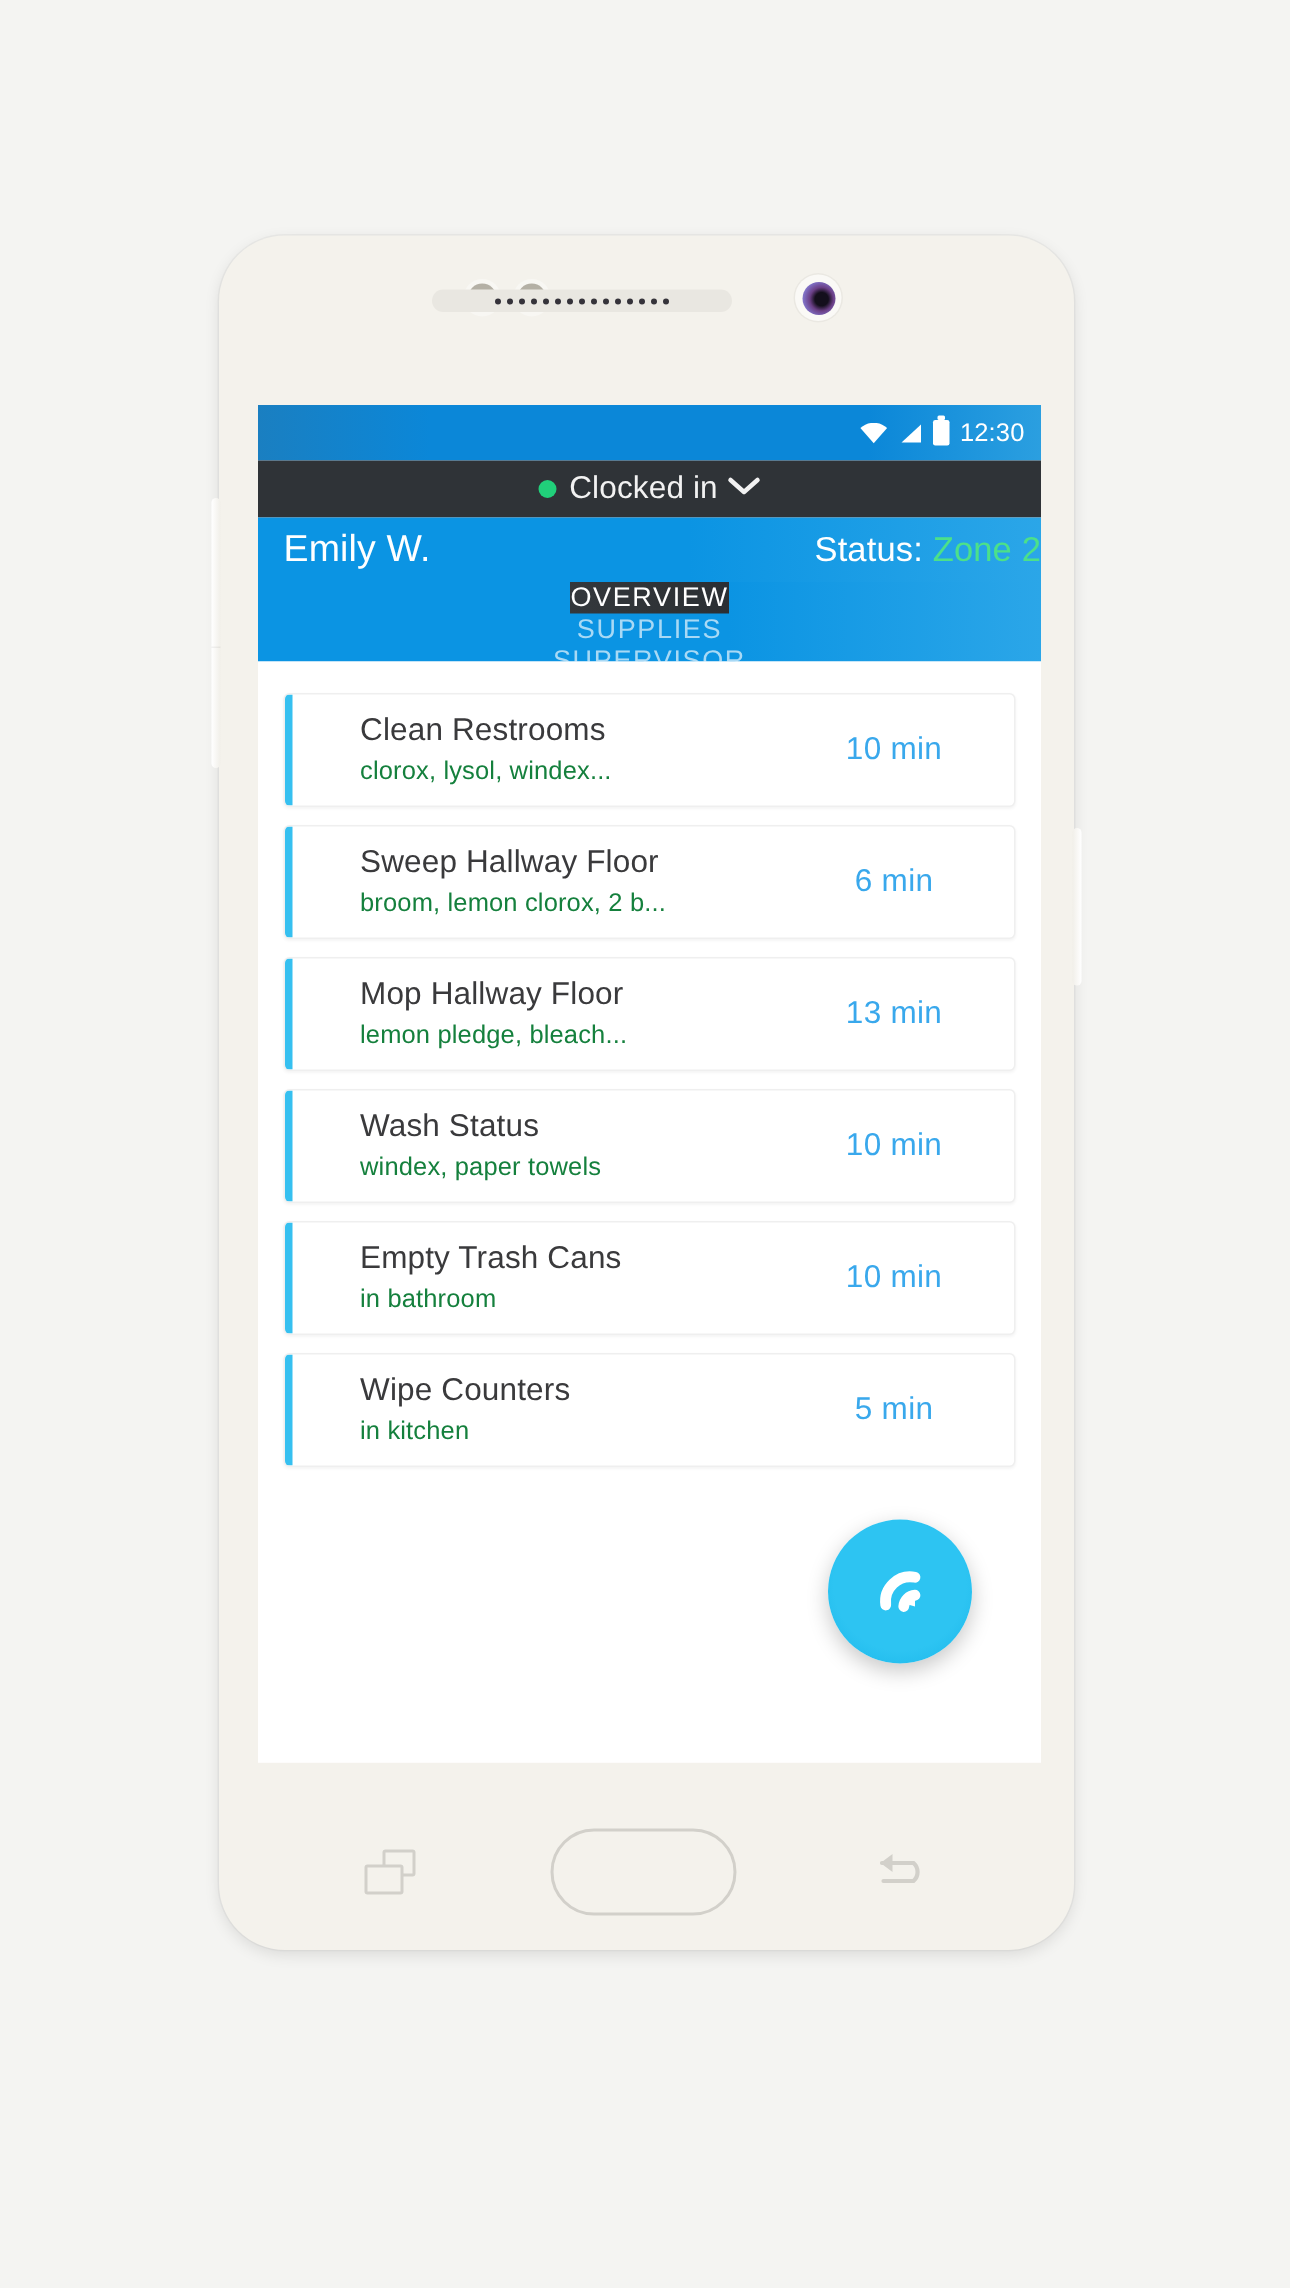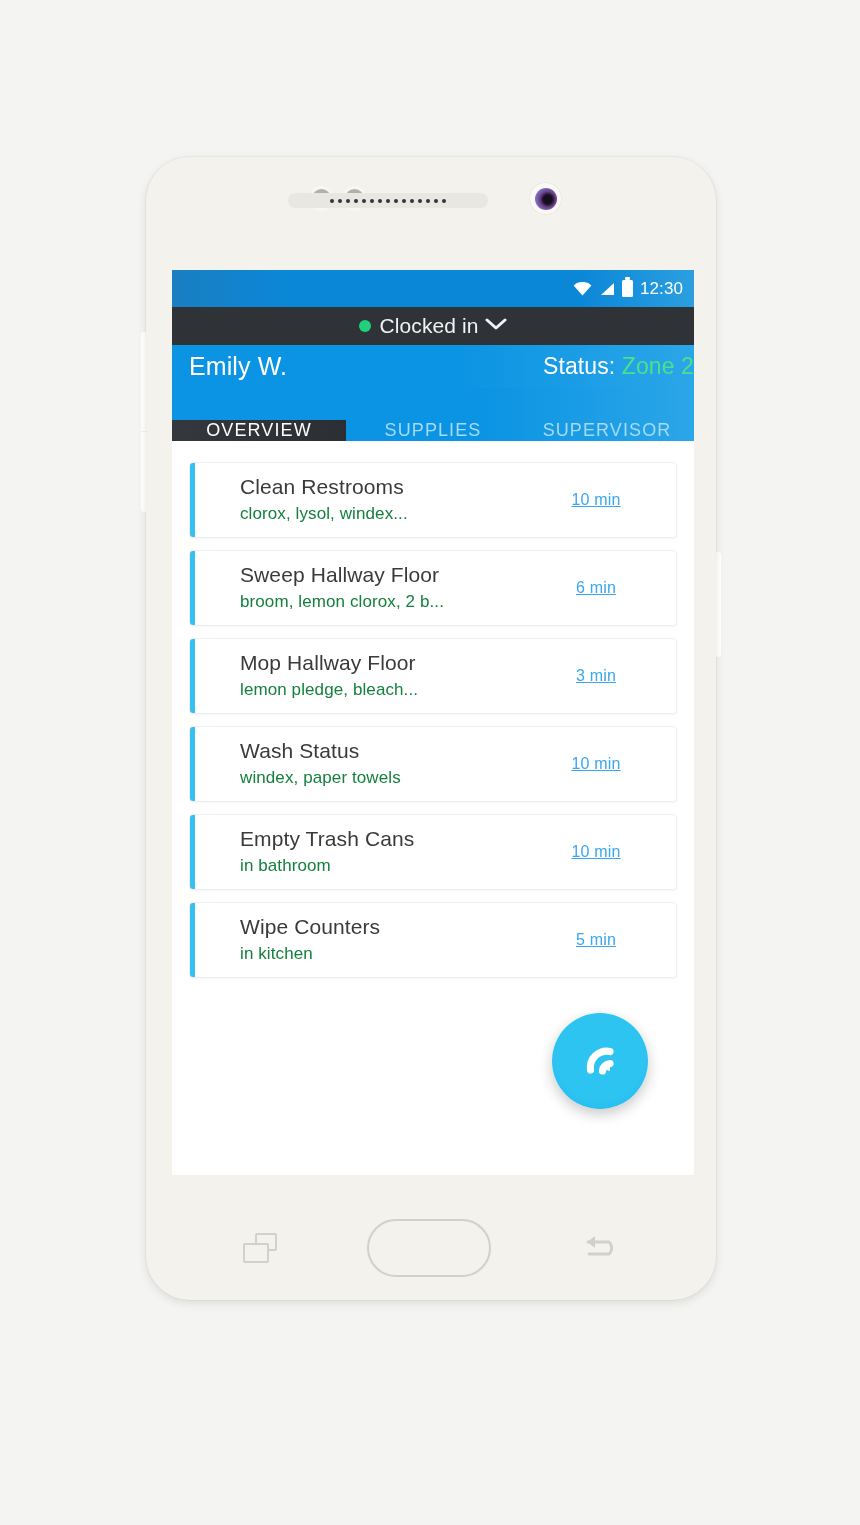--- a/index.html
+++ b/index.html
@@ -125,21 +125,21 @@
   }
   #user-name { color:#fff; font-size:25px; letter-spacing:.1px; }
   #status-wrap { font-size:23px; letter-spacing:.1px; white-space:nowrap; }
   #status-label { color:#ffffff; }
   #status-value { color:#4ce08a; }
 
   
   #tabs {
     height:53px;
     background:linear-gradient(to right,#0b94e3,#0b94e3 60%,#2ba6e8);
-    display:flex; align-items:flex-end;
+    display:flex; align-items:center;flex-direction:column;
   }
   .tab {
     flex:1; display:flex; align-items:center; justify-content:center;
     font-size:18px; letter-spacing:1.1px;
     color:#a8d9f5;
   }
   .tab.active {
     background:linear-gradient(to right,#34383c,#2b2f33);
     color:#ffffff;
   }
@@ -172,21 +172,21 @@
   .task-title {
     font-size:21px; color:#3a3a3c; line-height:1.15;
     letter-spacing:.1px;
   }
   .task-sub {
     font-size:17px; color:#15803d; line-height:1.3; margin-top:4px;
     letter-spacing:.1px;
   }
   .task-duration {
     width:160px; text-align:center;
-    font-size:16px; color:#39a8ec; letter-spacing:.2px;text-decoration:underline;
+    font-size:21px; color:#39a8ec; letter-spacing:.2px;
   }
 
   
   #fab {
     position:absolute;
     left:380px; top:572px;
     width:96px; height:96px; border-radius:50%;
     background:radial-gradient(circle at 50% 45%, #2dc4f2 0 62%, #18b4e8 100%);
     box-shadow:0 5px 14px rgba(0,0,0,.22);
     display:flex; align-items:center; justify-content:center;
@@ -314,21 +314,21 @@
           </div>
           <div class="task-duration">6 min</div>
         </div>
 
         <div class="task-card">
           <span class="task-accent"></span>
           <div class="task-text">
             <div class="task-title">Mop Hallway Floor</div>
             <div class="task-sub">lemon pledge, bleach...</div>
           </div>
-          <div class="task-duration">3 min</div>
+          <div class="task-duration">13 min</div>
         </div>
 
         <div class="task-card">
           <span class="task-accent"></span>
           <div class="task-text">
             <div class="task-title">Wash Status</div>
             <div class="task-sub">windex, paper towels</div>
           </div>
           <div class="task-duration">10 min</div>
         </div>

